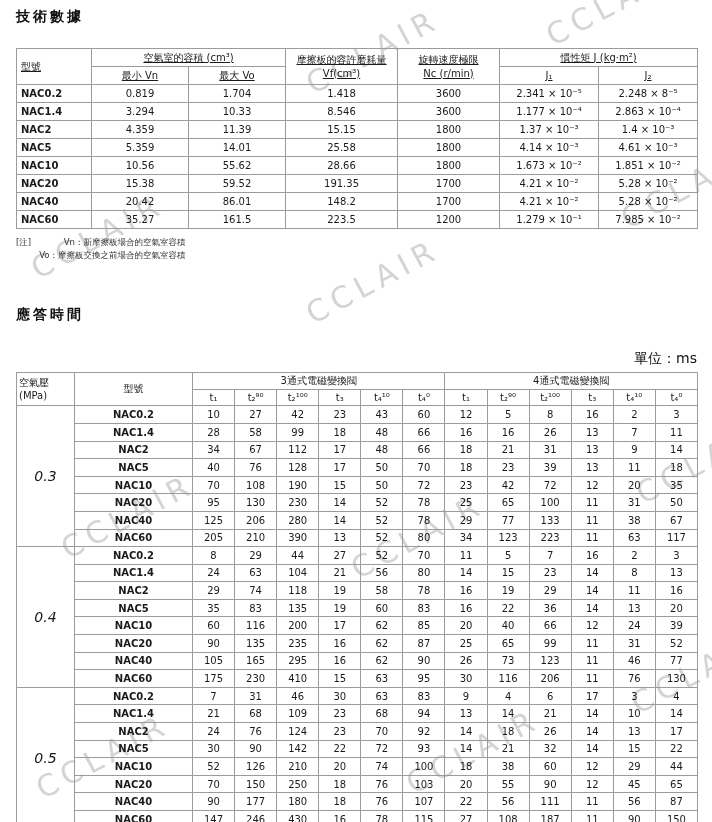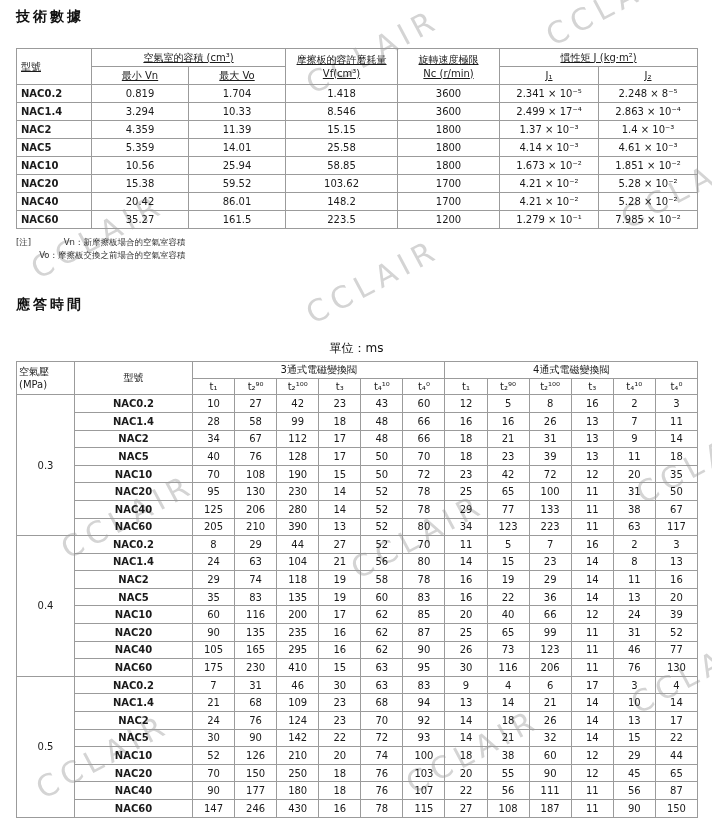--- a/index.html
+++ b/index.html
@@ -51,28 +51,28 @@
 
   
   .notes{
     display:flex;align-items:flex-start;margin-top:7px;font-size:8.5px;
     color:#333;line-height:1.55;
   }
   .notes .note-tag{margin-right:8px;}
   .notes .note-col{margin-right:60px;text-align:right;}
 
   
-  .section-title.second{margin-top:34px;}
-  .unit-row{width:681px;text-align:center;margin-top:26px;font-size:12px;color:#111;}
+  .section-title.second{margin-top:44px;}
+  .unit-row{width:681px;text-align:right;margin-top:26px;font-size:14px;color:#111;}
   .response-table{margin-top:4px;}
   .response-table thead th{height:13px;}
   .response-table tbody th,.response-table tbody td{height:14.6px;}
   .response-table th.pressure-h{text-align:left;padding-left:2px;}
   .response-table th.model-cell{font-weight:bold;}
-  .response-table td.pressure-cell{font-size:10px;}
+  .response-table td.pressure-cell{font-size:14px;font-style:italic;}
 </style>
 </head>
 <body>
 
 <div class="wm-layer">
   <span class="wm">CCLAIR</span>
   <span class="wm">CCLAIR</span>
   <span class="wm">CCLAIR</span>
   <span class="wm">CCLAIR</span>
   <span class="wm">CCLAIR</span>
@@ -128,21 +128,21 @@
           <td class="num-cell">3600</td>
           <td class="num-cell">2.341 × 10⁻⁵</td>
           <td class="num-cell">2.248 × 8⁻⁵</td>
         </tr>
         <tr>
           <th class="model-left">NAC1.4</th>
           <td class="num-cell">3.294</td>
           <td class="num-cell">10.33</td>
           <td class="num-cell">8.546</td>
           <td class="num-cell">3600</td>
-          <td class="num-cell">2.499 × 17⁻⁴</td>
+          <td class="num-cell">1.177 × 10⁻⁴</td>
           <td class="num-cell">2.863 × 10⁻⁴</td>
         </tr>
         <tr>
           <th class="model-left">NAC2</th>
           <td class="num-cell">4.359</td>
           <td class="num-cell">11.39</td>
           <td class="num-cell">15.15</td>
           <td class="num-cell">1800</td>
           <td class="num-cell">1.37 × 10⁻³</td>
           <td class="num-cell">1.4 × 10⁻³</td>
@@ -152,31 +152,31 @@
           <td class="num-cell">5.359</td>
           <td class="num-cell">14.01</td>
           <td class="num-cell">25.58</td>
           <td class="num-cell">1800</td>
           <td class="num-cell">4.14 × 10⁻³</td>
           <td class="num-cell">4.61 × 10⁻³</td>
         </tr>
         <tr>
           <th class="model-left">NAC10</th>
           <td class="num-cell">10.56</td>
-          <td class="num-cell">25.94</td>
-          <td class="num-cell">58.85</td>
+          <td class="num-cell">55.62</td>
+          <td class="num-cell">28.66</td>
           <td class="num-cell">1800</td>
           <td class="num-cell">1.673 × 10⁻²</td>
           <td class="num-cell">1.851 × 10⁻²</td>
         </tr>
         <tr>
           <th class="model-left">NAC20</th>
           <td class="num-cell">15.38</td>
           <td class="num-cell">59.52</td>
-          <td class="num-cell">103.62</td>
+          <td class="num-cell">191.35</td>
           <td class="num-cell">1700</td>
           <td class="num-cell">4.21 × 10⁻²</td>
           <td class="num-cell">5.28 × 10⁻²</td>
         </tr>
         <tr>
           <th class="model-left">NAC40</th>
           <td class="num-cell">20.42</td>
           <td class="num-cell">86.01</td>
           <td class="num-cell">148.2</td>
           <td class="num-cell">1700</td>

